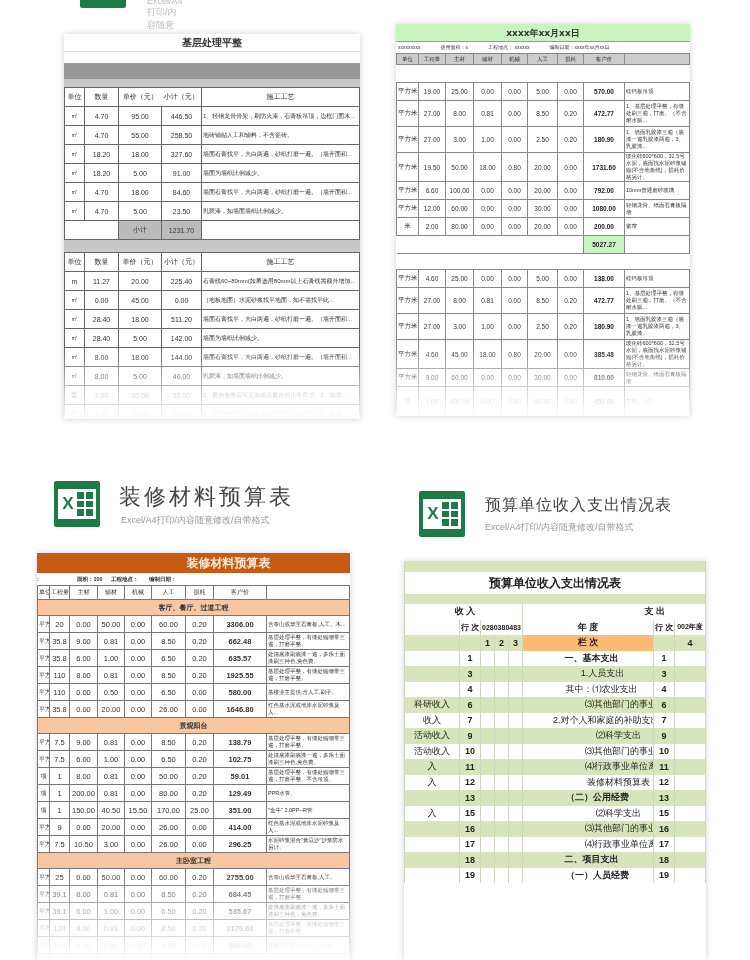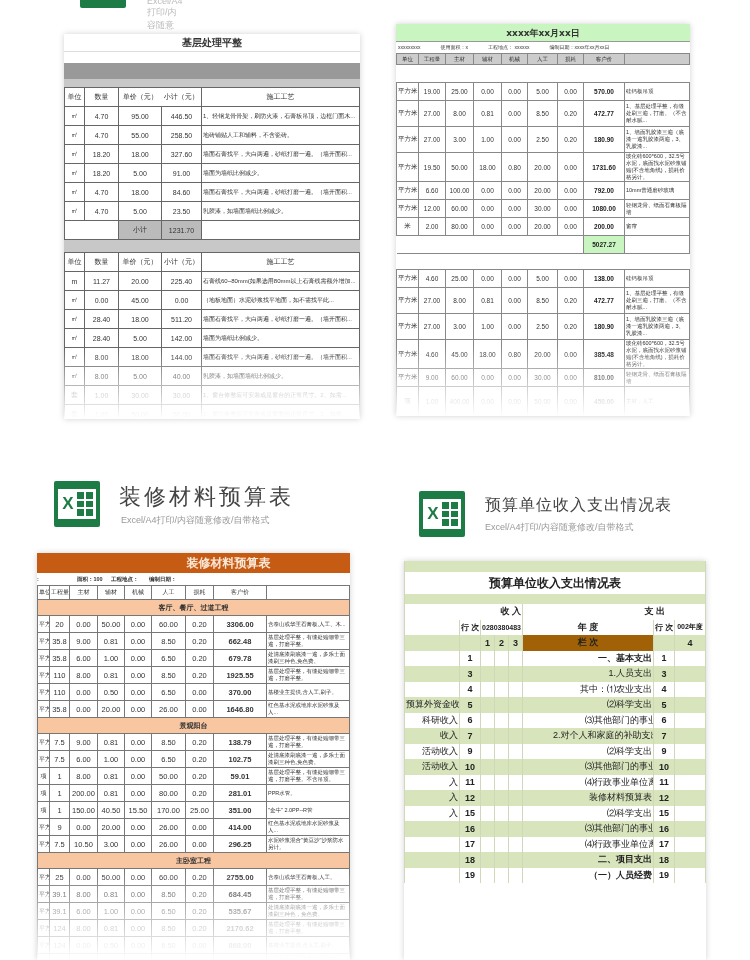--- a/index.html
+++ b/index.html
@@ -20,21 +20,21 @@
 .t2 td{height:18px;font-size:6.5px;border-color:#888}
 .t2 .bold{font-weight:bold;color:#222}
 .t2 .desc{text-align:left;font-size:5.5px;line-height:7px;white-space:normal}
 .t3 td{height:17px;font-size:7.5px;border-color:#777}
 .t3 .sec td{background:#f8c7a2;font-weight:bold;font-size:7px;height:16px}
 .t3 .bold{font-weight:bold}
 .t3 .desc{text-align:left;font-size:5.5px;white-space:normal;line-height:7px}
 .t4 td{height:15.5px;font-size:9px;border:1px solid #cfd8b8;border-top:none;border-bottom:none;color:#222}
 .t4 tr:nth-child(even) td{background:#d8e4bc}
 .t4 tr:nth-child(odd) td{background:#fff}
-.t4 .l{text-align:right}
+.t4 .l{text-align:center}
 .t4 .b{font-weight:bold}
 </style>
 </head>
 <body>
 
 <div class="panel">
   <div class="xl-logo" style="left:80px;top:-38px"></div>
   <div class="hero-sub" style="left:147px;top:-4px;color:#bbb">Excel/A4打印/内容随意修改/自带格式</div>
 </div>
 
@@ -464,21 +464,21 @@
           <td class="desc">基层处理平整，有缝处贴绷带三遍，打磨平整。</td>
         </tr>
         <tr>
           <td style="font-size: 6px;">平方米</td>
           <td>35.8</td>
           <td>6.00</td>
           <td>1.00</td>
           <td>0.00</td>
           <td>6.50</td>
           <td>0.20</td>
-          <td class="bold">679.78</td>
+          <td class="bold">635.57</td>
           <td class="desc">处清底漆刷底漆一遍，多乐士面漆刷三种色,免色费。</td>
         </tr>
         <tr>
           <td style="font-size: 6px;">平方米</td>
           <td>110</td>
           <td>8.00</td>
           <td>0.81</td>
           <td>0.00</td>
           <td>8.50</td>
           <td>0.20</td>
@@ -486,21 +486,21 @@
           <td class="desc">基层处理平整，有缝处贴绷带三遍，打磨平整。</td>
         </tr>
         <tr>
           <td style="font-size: 6px;">平方米</td>
           <td>110</td>
           <td>0.00</td>
           <td>0.50</td>
           <td>0.00</td>
           <td>6.50</td>
           <td>0.00</td>
-          <td class="bold">370.00</td>
+          <td class="bold">580.00</td>
           <td class="desc">基楼业主提供,含人工,刷子。</td>
         </tr>
         <tr>
           <td style="font-size: 6px;">平方米</td>
           <td>35.8</td>
           <td>0.00</td>
           <td>20.00</td>
           <td>0.00</td>
           <td>26.00</td>
           <td>0.00</td>
@@ -544,21 +544,21 @@
           <td class="desc">基层处理平整，有缝处贴绷带三遍，打磨平整。不含吊顶。</td>
         </tr>
         <tr>
           <td style="font-size: 6px;">项</td>
           <td>1</td>
           <td>200.00</td>
           <td>0.81</td>
           <td>0.00</td>
           <td>80.00</td>
           <td>0.20</td>
-          <td class="bold">281.01</td>
+          <td class="bold">129.49</td>
           <td class="desc">PPR水管。</td>
         </tr>
         <tr>
           <td style="font-size: 6px;">项</td>
           <td>1</td>
           <td>150.00</td>
           <td>40.50</td>
           <td>15.50</td>
           <td>170.00</td>
           <td>25.00</td>
@@ -708,21 +708,21 @@
       <td class="b" style="background:#fff">年 度</td>
       <td class="b" style="background:#fff;font-size:8px">行 次</td>
       <td class="b" style="background:#fff;font-size:7px">002年度</td>
     </tr>
     <tr>
       <td style="background:#d8e4bc"></td>
           <td style="background:#d8e4bc"></td>
       <td class="b" style="background:#d8e4bc">1</td>
       <td class="b" style="background:#d8e4bc">2</td>
       <td class="b" style="background:#d8e4bc">3</td>
-      <td class="b" style="background:#a16207">栏 次</td>
+      <td class="b" style="background:#fdba74">栏 次</td>
       <td style="background:#d8e4bc"></td>
       <td class="b" style="background:#d8e4bc">4</td>
     </tr>
     </tbody>
       <tbody id="t4body">
         <tr>
           <td class="l"></td>
           <td class="b">1</td>
           <td></td>
           <td></td>
@@ -745,30 +745,20 @@
           <td class="l"></td>
           <td class="b">4</td>
           <td></td>
           <td></td>
           <td></td>
           <td class="l" style="padding-left: 28px;">其中：⑴农业支出</td>
           <td class="b">4</td>
           <td></td>
         </tr>
         <tr>
-          <td class="l">预算外资金收</td>
-          <td class="b">5</td>
-          <td></td>
-          <td></td>
-          <td></td>
-          <td class="l" style="padding-left: 62px;">⑵科学支出</td>
-          <td class="b">5</td>
-          <td></td>
-        </tr>
-        <tr>
           <td class="l">科研收入</td>
           <td class="b">6</td>
           <td></td>
           <td></td>
           <td></td>
           <td class="l" style="padding-left: 62px;">⑶其他部门的事业费</td>
           <td class="b">6</td>
           <td></td>
         </tr>
         <tr>
@@ -812,20 +802,30 @@
           <td></td>
         </tr>
         <tr>
           <td class="l">入</td>
           <td class="b">12</td>
           <td></td>
           <td></td>
           <td></td>
           <td class="l" style="padding-left: 62px;">装修材料预算表</td>
           <td class="b">12</td>
+          <td></td>
+        </tr>
+        <tr>
+          <td class="l"></td>
+          <td class="b">13</td>
+          <td></td>
+          <td></td>
+          <td></td>
+          <td class="l b" style="padding-left: 20px;">（二）公用经费</td>
+          <td class="b">13</td>
           <td></td>
         </tr>
         <tr>
           <td class="l">入</td>
           <td class="b">15</td>
           <td></td>
           <td></td>
           <td></td>
           <td class="l" style="padding-left: 62px;">⑵科学支出</td>
           <td class="b">15</td>

